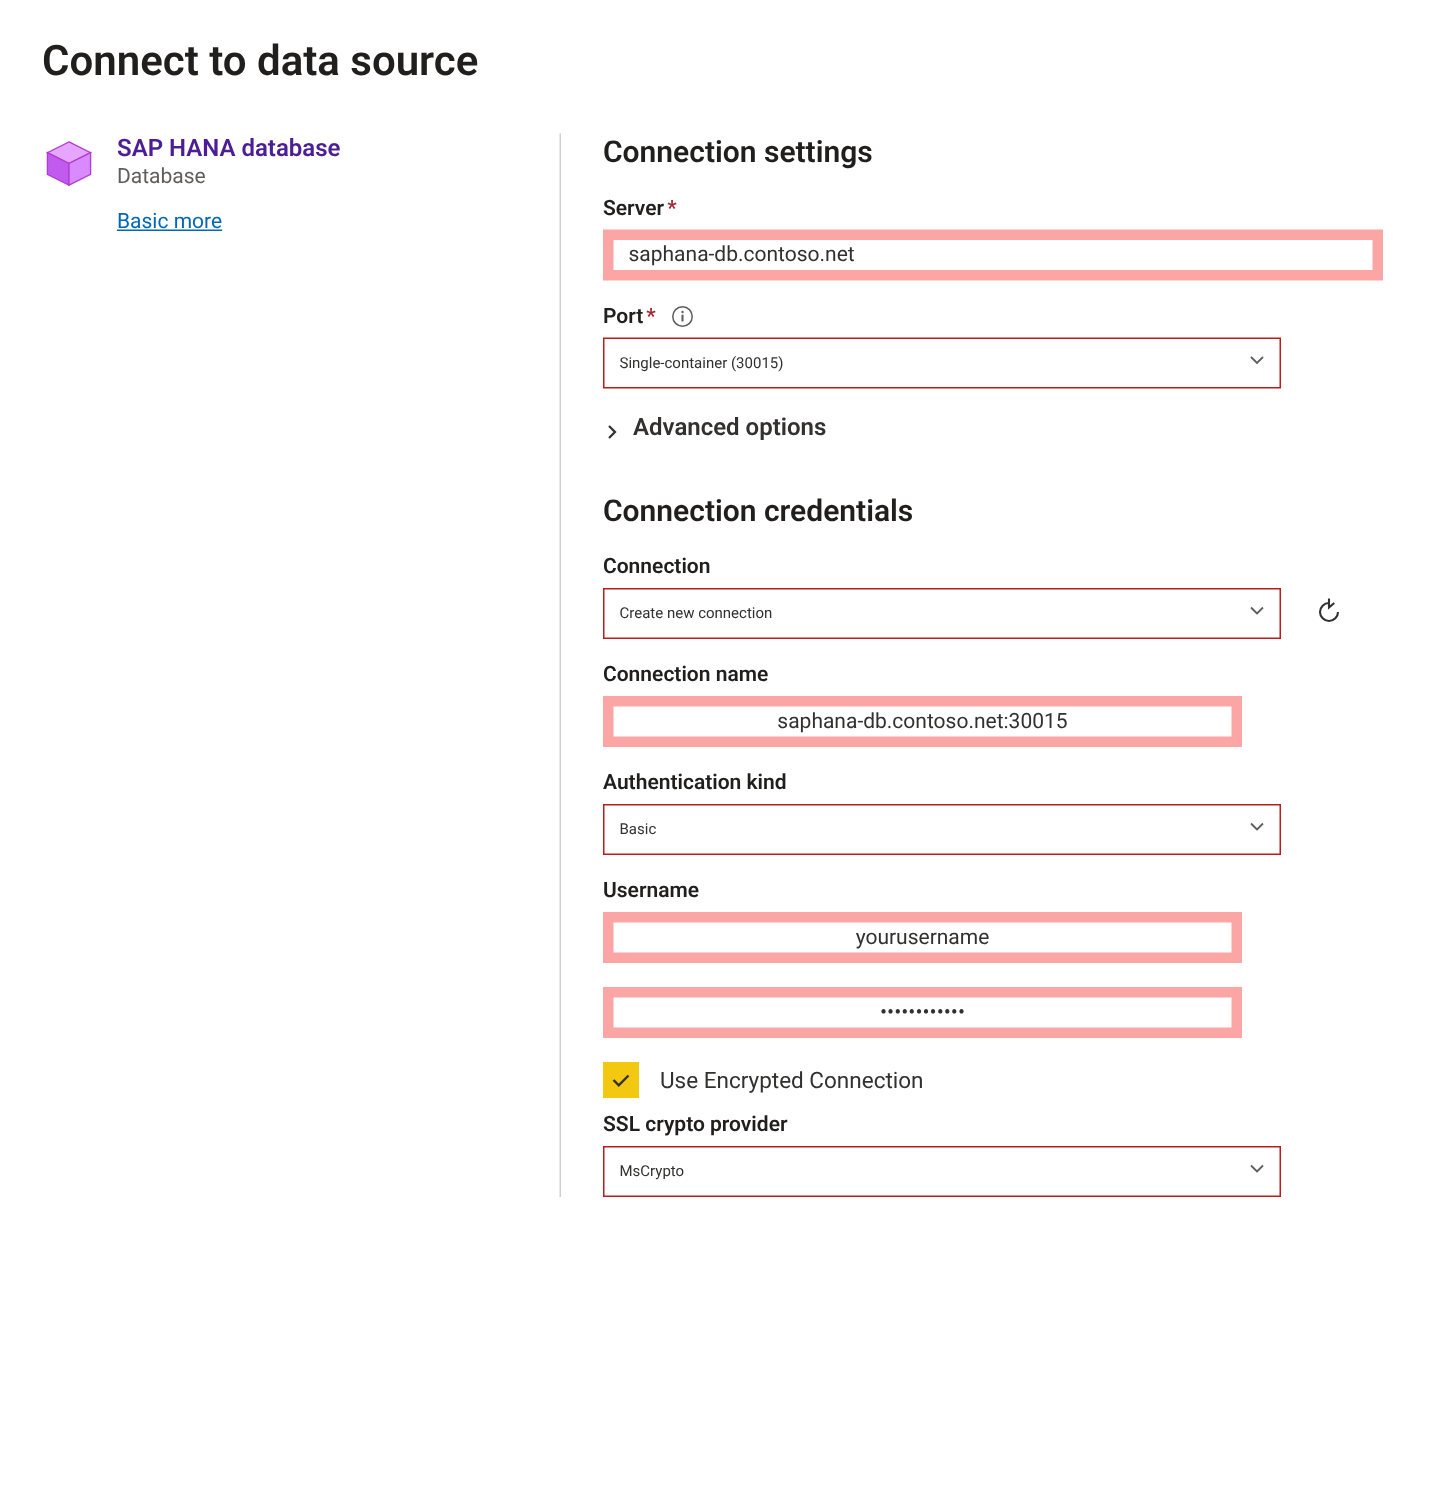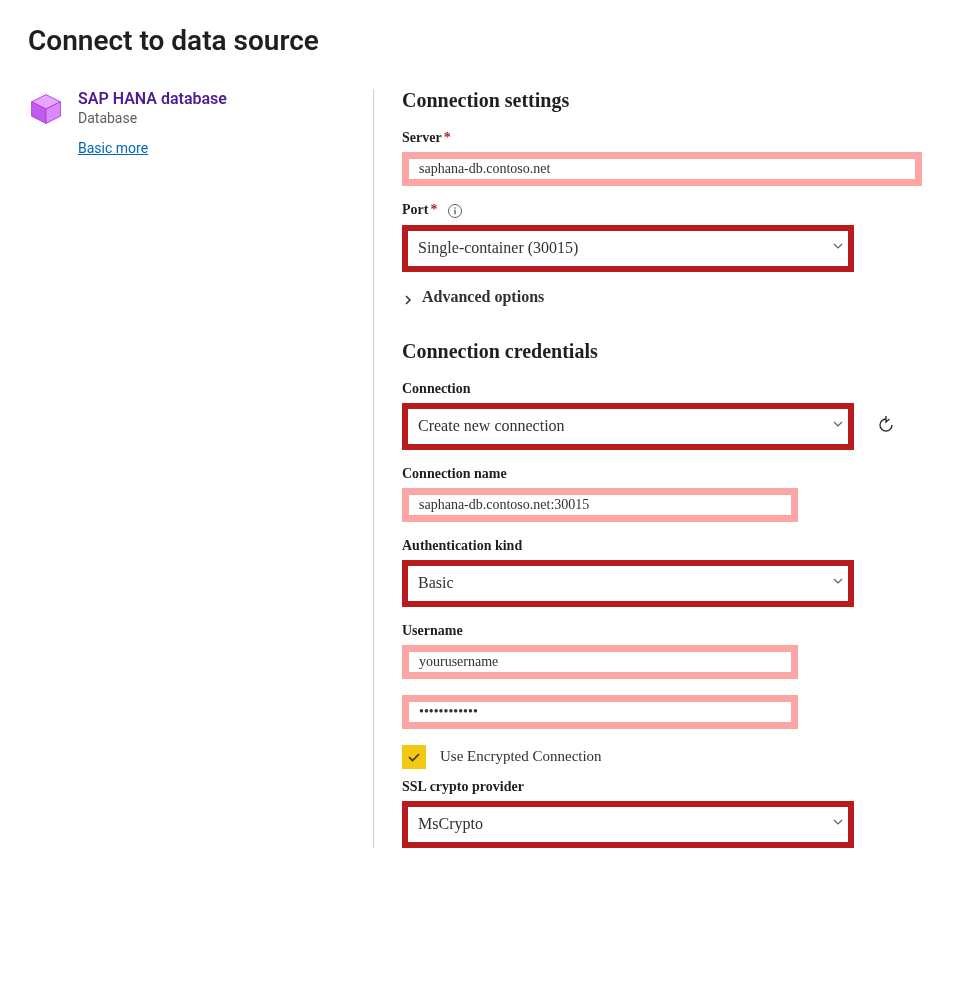--- a/index.html
+++ b/index.html
@@ -53,21 +53,20 @@
   }
   .learn-more {
     color: #0067b8;
     text-decoration: underline;
     font-size: 14px;
     cursor: pointer;
   }
   .main {
     flex: 1;
     padding-left: 28px;
-    font-family: Liberation Serif, serif;
   }
   h2.section {
     font-size: 20px;
     font-weight: 600;
     margin: 0 0 18px 0;
     color: #201f1e;
   }
   h2.section.spaced-top {
     margin-top: 34px;
   }
@@ -100,26 +99,26 @@
     border: 7px solid #fca5a5;
     background: #fff;
     outline: none;
   }
   .select-wrap {
     position: relative;
     width: 452px;
   }
   .select {
     width: 100%;
-    height: 47px;
+    height: 34px;
     padding: 4px 30px 4px 10px;
-    font-size: 16px;
+    font-size: 10px;
     font-family: inherit;
     color: #323130;
-    border: 6px solid #b91c1c;
+    border: 1px solid #b91c1c;
     background: #fff;
     appearance: none;
     -webkit-appearance: none;
     outline: none;
     cursor: pointer;
   }
   .chevron-down {
     position: absolute;
     right: 10px;
     top: 50%;
@@ -170,21 +169,21 @@
     align-items: center;
     justify-content: center;
     margin-right: 14px;
     cursor: pointer;
   }
   .checkbox svg { display: block; }
   .checkbox-label {
     font-size: 15px;
     color: #323130;
   }
-  .input-text.narrow { width: 396px; }
+  .input-text.narrow { width: 426px; text-align: center; }
 </style>
 </head>
 <body>
 
 <div class="page">
   <h1 class="page-title">Connect to data source</h1>
 
   <div class="content">
 
     <div class="sidebar">

